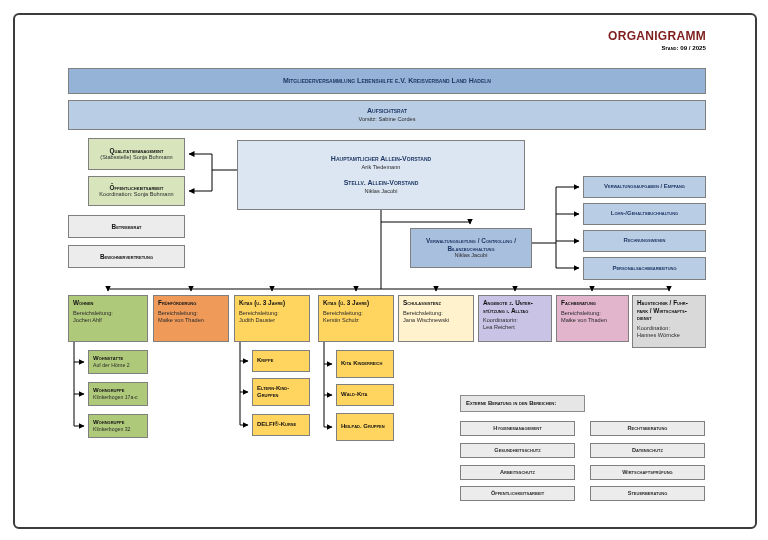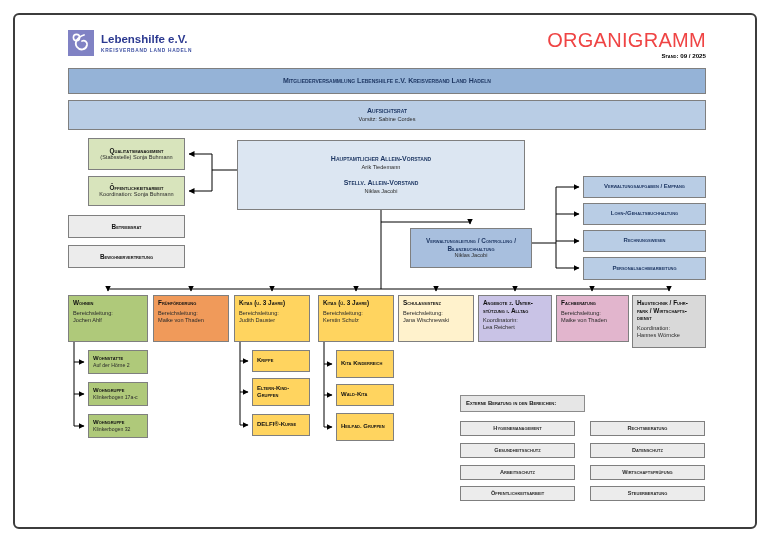--- a/index.html
+++ b/index.html
@@ -16,41 +16,30 @@
   .t65{font-size:6.4px;line-height:1.2;}
   .t6{font-size:6px;line-height:1.2;}
   .t55{font-size:5.6px;line-height:1.25;font-weight:400;color:#2b2b2b;}
   .t5{font-size:5.2px;line-height:1.2;font-weight:400;color:#2b2b2b;}
   .dept{padding:3px 4px;}
   .dept .role{margin-top:3px;}
   .subbox{padding:2px 4px;}
   svg.wires{position:absolute;left:0;top:0;pointer-events:none;}
   .brand-name{font-size:11.5px;font-weight:700;color:#2B3990;line-height:1.1;}
   .brand-sub{font-size:4.8px;font-weight:700;color:#3D4FA1;letter-spacing:0.7px;text-transform:uppercase;margin-top:2px;}
-  .doc-title{font-size:20px;font-weight:400;color:#ef4444;letter-spacing:0.3px;line-height:1;}
+  .doc-title{font-size:12px;font-weight:700;color:#7f1d1d;letter-spacing:0.3px;line-height:1;}
   .doc-stand{font-size:6.2px;font-weight:700;color:#000;margin-top:2px;font-variant:small-caps;}
   .gap8{height:8px;}
 </style>
 </head>
 <body>
 
 <div id="canvas">
   <div class="frame"></div>
 
-  <div style="position:absolute;left:68px;top:30px;display:flex;align-items:flex-start;">
-    <svg width="26" height="26">
-      <rect width="26" height="26" fill="#8082C4"></rect>
-      <circle cx="8.5" cy="7.5" r="3.1" fill="none" stroke="#fff" stroke-width="1.6"></circle>
-      <path d="M16,5 C 9,7 6,13 9,17 C 12,21 18,20 19,15 C 19.5,12 17,10 14,11" fill="none" stroke="#fff" stroke-width="1.8" stroke-linecap="round"></path>
-    </svg>
-    <div style="margin-left:7px;padding-top:3px;">
-      <div class="brand-name">Lebenshilfe e.V.</div>
-      <div class="brand-sub">Kreisverband Land Hadeln</div>
-    </div>
-  </div>
 
   <div style="position:absolute;right:62px;top:30px;text-align:right;">
     <div class="doc-title">ORGANIGRAMM</div>
     <div class="doc-stand">Stand: 09 / 2025</div>
   </div>
 
   <div class="box flexc" style="left: 68px; top: 68px; width: 638px; height: 26px; background-color: rgb(149, 179, 215);">
     <div class="sc t7 navy">Mitgliederversammlung Lebenshilfe e.V. Kreisverband Land Hadeln</div>
   </div>
   <div class="box flexc" style="left: 68px; top: 100px; width: 638px; height: 30px; background-color: rgb(185, 205, 229);">

